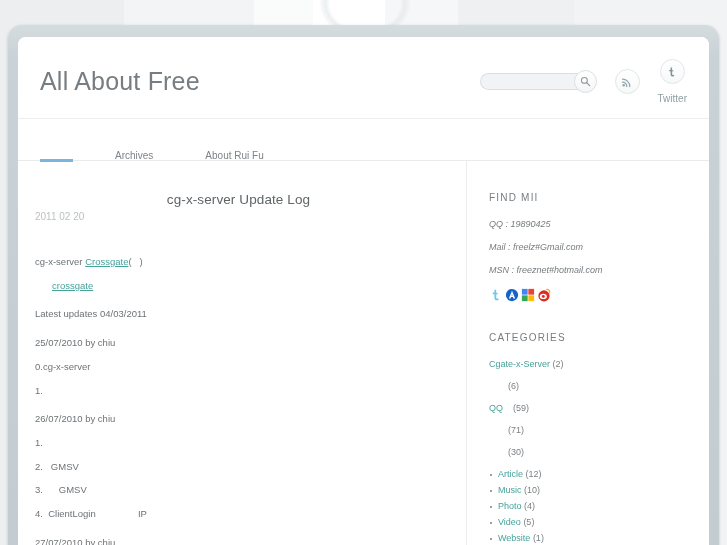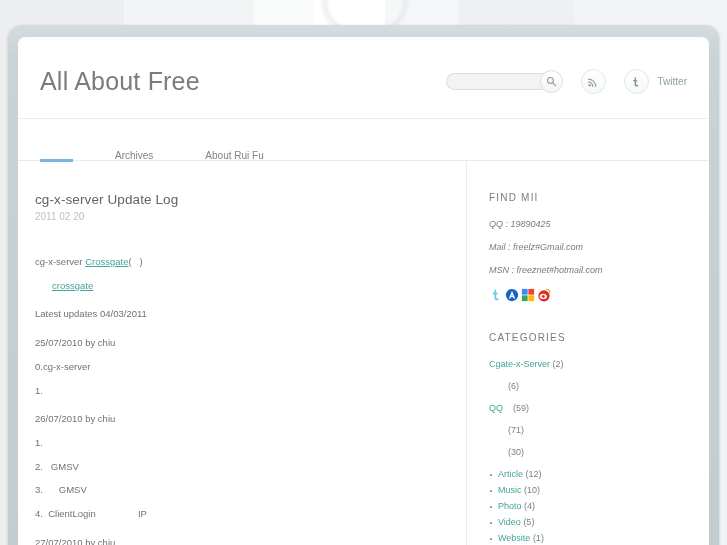--- a/index.html
+++ b/index.html
@@ -116,21 +116,21 @@
 
   .circle-icon {
     width: 25px; height: 25px;
     border-radius: 50%;
     border: 1px solid #e2e6e7;
     background: linear-gradient(to bottom, #ffffff, #f7f8f9);
     display: flex; align-items: center; justify-content: center;
     cursor: pointer;
     flex: none;
   }
-  #twitter-group { display: flex; align-items: center; gap: 9px; cursor: pointer; }
+  #twitter-group { display: flex; align-items: center; gap: 9px; cursor: pointer; flex-direction: column; }
   #twitter-label { font-size: 10px; color: #8d9fa2; }
 
   
   #tabs {
     height: 42px;
     display: flex;
     align-items: center;
     border-bottom: 1px solid #e9eaea;
     background: #fff;
     padding-left: 22px;
@@ -174,20 +174,21 @@
     overflow: hidden;
   }
 
   
   #post-title {
     font-size: 13.5px;
     font-weight: 400;
     color: #5f6467;
     letter-spacing: .1px;
     margin-bottom: 4px;
+    text-align: center;
   }
   #post-date {
     font-size: 10px;
     color: #bcc1c3;
     margin-bottom: 33px;
   }
   .post-p {
     font-size: 9.5px;
     color: #6d7376;
     line-height: 1.55;

